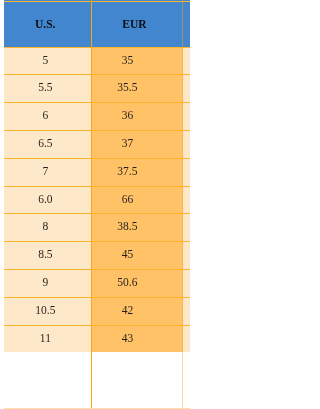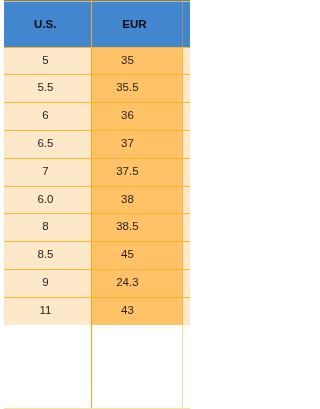--- a/index.html
+++ b/index.html
@@ -18,20 +18,21 @@
 
   
   .table-wrap {
     position: absolute;
     will-change: transform;
     left: 3.8px;
     top: 0.2px;
     width: 186px;          
     height: 409px;
     overflow: hidden;
+    font-family: Liberation Serif, serif;
   }
   table.size-table {
     border-collapse: collapse;
     border-spacing: 0;
     table-layout: fixed;
     width: 186px;
   }
   col.col-us   { width: 87.6px; }
   col.col-eur  { width: 91.6px; }
   col.col-next { width: 6.8px;  }
@@ -134,36 +135,41 @@
           <td class="c-eur">37</td>
           <td class="c-next"></td>
         </tr>
         <tr>
           <td class="c-us">7</td>
           <td class="c-eur">37.5</td>
           <td class="c-next"></td>
         </tr>
         <tr>
           <td class="c-us">6.0</td>
-          <td class="c-eur">38</td>
+          <td class="c-eur">66</td>
           <td class="c-next"></td>
         </tr>
         <tr>
           <td class="c-us">8</td>
           <td class="c-eur">38.5</td>
           <td class="c-next"></td>
         </tr>
         <tr>
           <td class="c-us">8.5</td>
           <td class="c-eur">45</td>
           <td class="c-next"></td>
         </tr>
         <tr>
           <td class="c-us">9</td>
-          <td class="c-eur">24.3</td>
+          <td class="c-eur">50.6</td>
+          <td class="c-next"></td>
+        </tr>
+        <tr>
+          <td class="c-us">10.5</td>
+          <td class="c-eur">42</td>
           <td class="c-next"></td>
         </tr>
         <tr>
           <td class="c-us">11</td>
           <td class="c-eur">43</td>
           <td class="c-next"></td>
         </tr>
       </tbody>
   </table>
   <div class="top-rule"></div>

